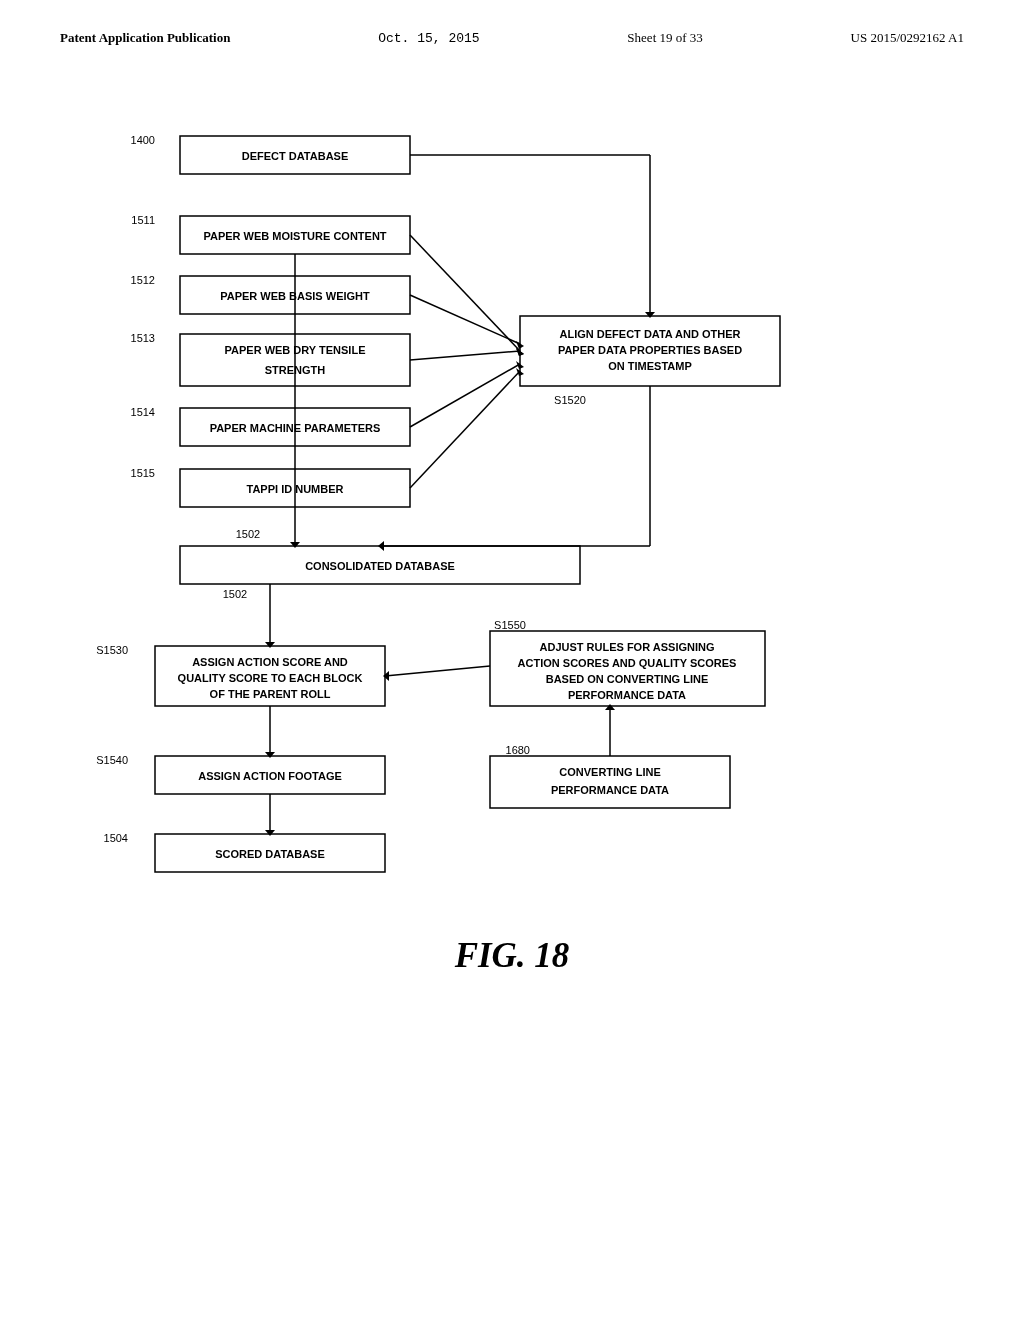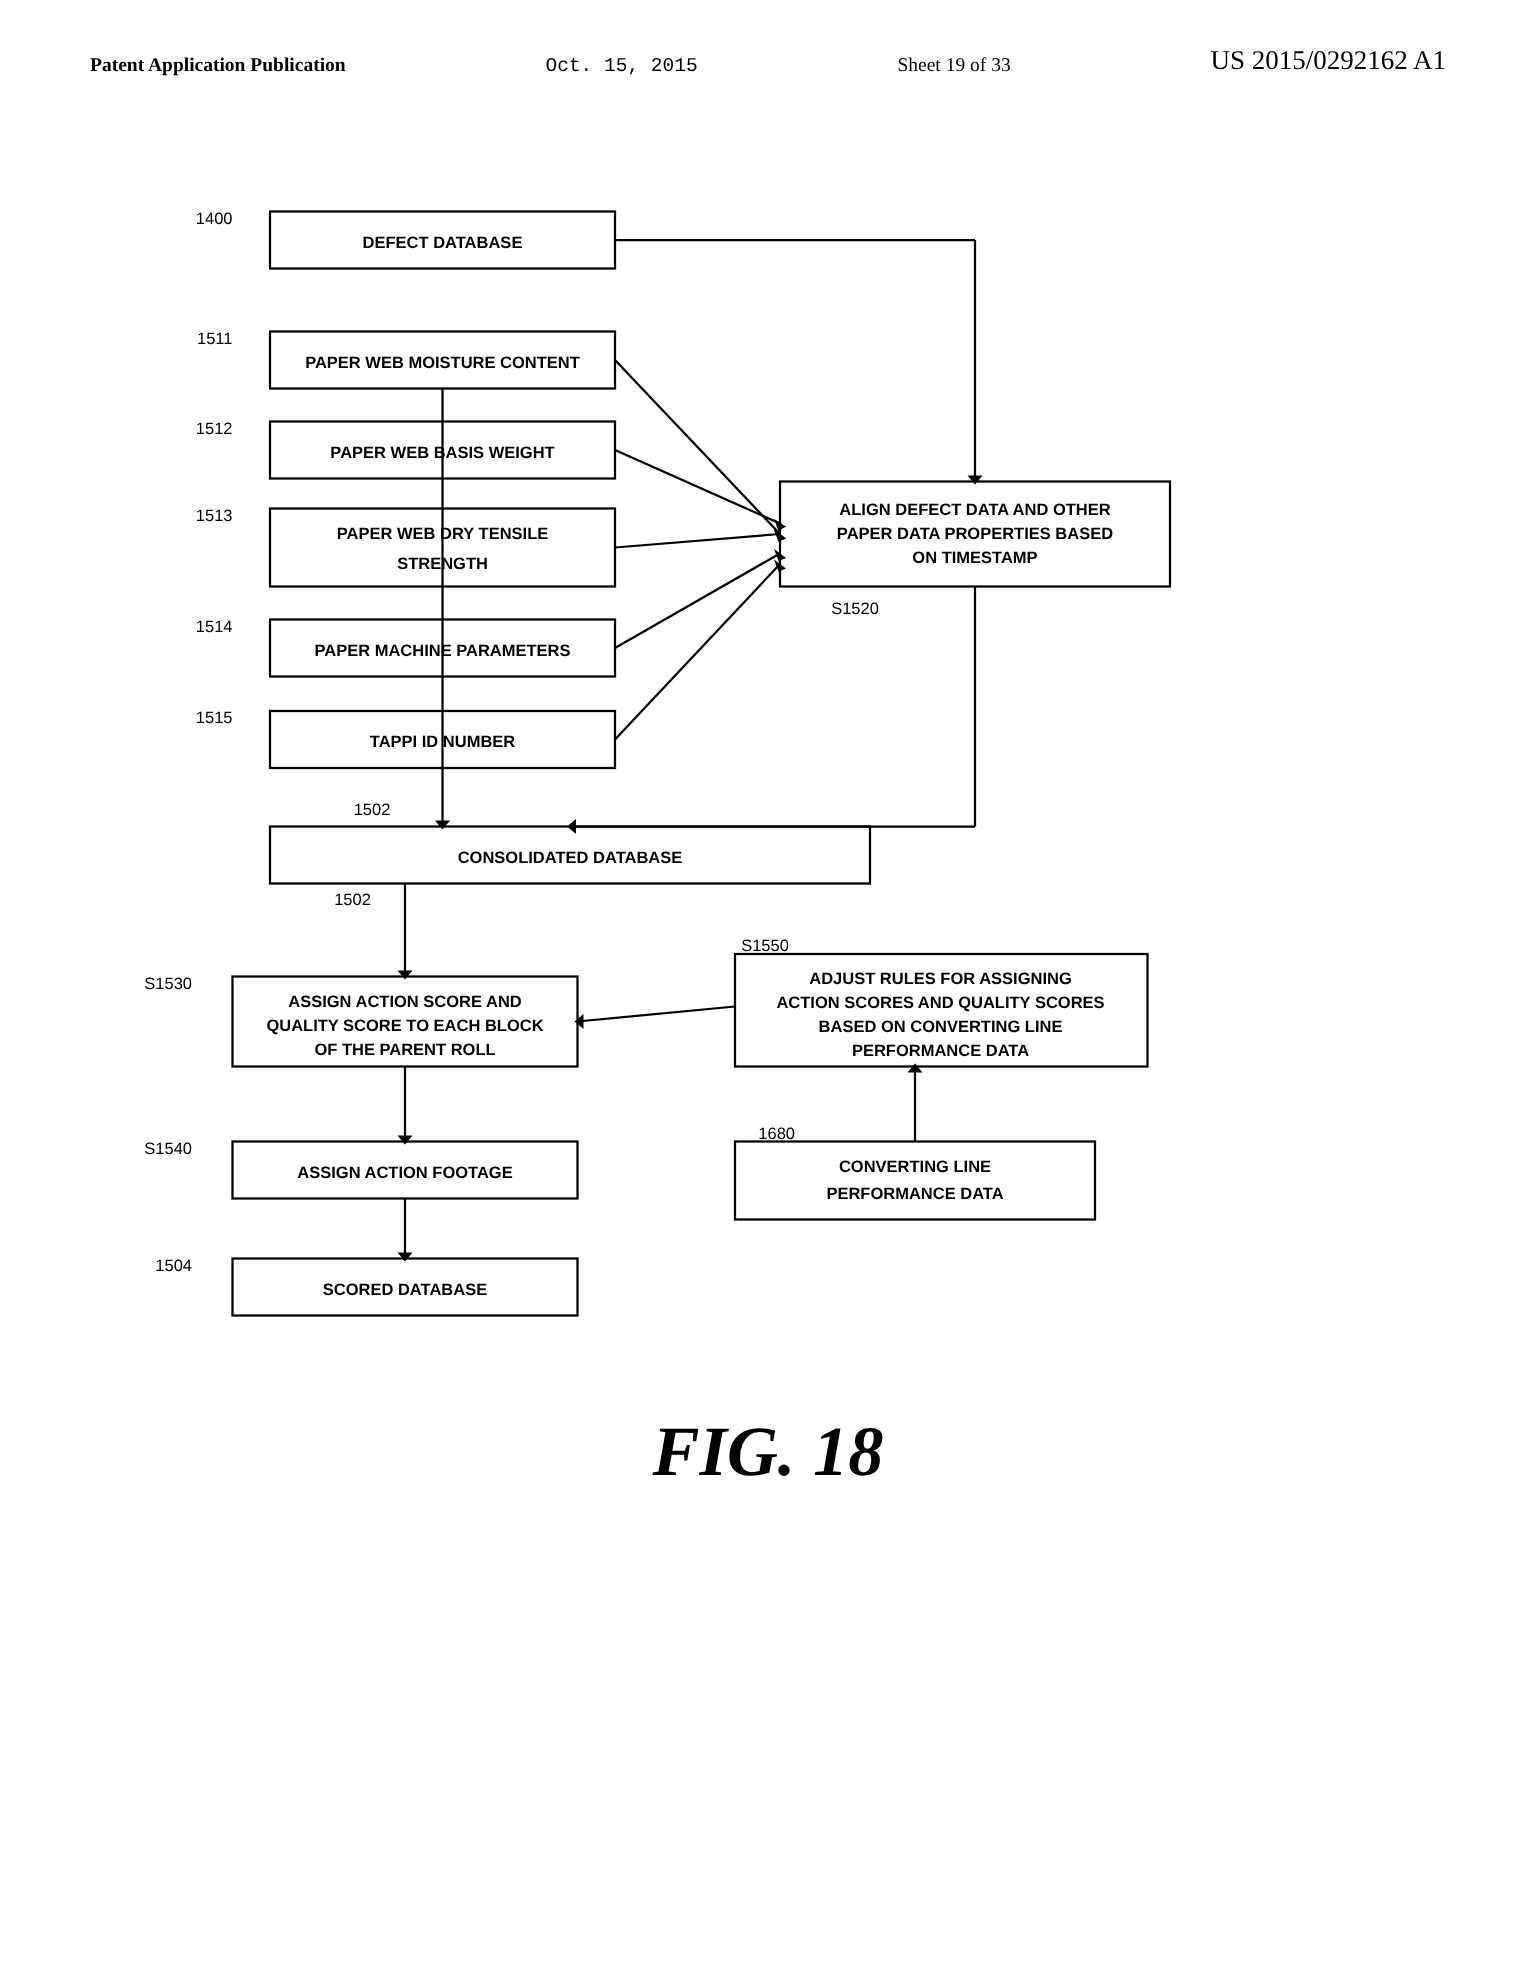--- a/index.html
+++ b/index.html
@@ -15,42 +15,42 @@
     
     .page-header {
       display: flex;
       justify-content: space-between;
       align-items: flex-end;
       padding: 30px 60px 10px 60px;
       font-size: 13px;
     }
     .header-left { font-weight: bold; }
     .header-center { font-size: 13px; font-family: Liberation Mono, monospace; }
-    .header-right { font-size: 18px; }
+    .header-right { font-size: 13px; }
 
     
     .diagram-area {
       position: relative;
       width: 100%;
       height: 820px;
       margin-top: 20px;
     }
 
     svg.diagram {
       position: absolute;
       top: 0;
       left: 0;
       width: 100%;
       height: 100%;
     }
 
     
     .figure-caption {
       text-align: center;
-      font-size: 47px;
+      font-size: 35px;
       font-weight: bold;
       font-style: italic;
       margin-top: 30px;
       padding-top: 10px;
     }
   </style>
 </head>
 <body>
 
 <div class="page-header">

